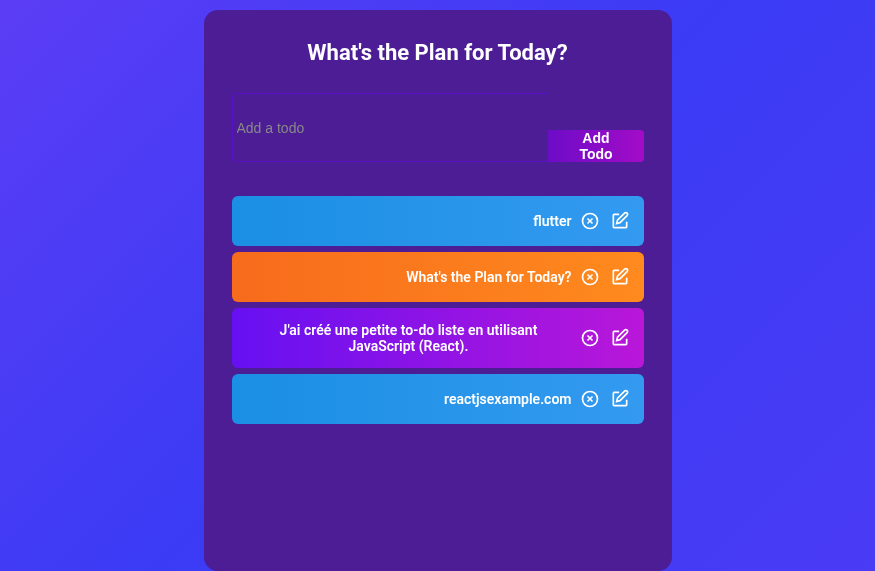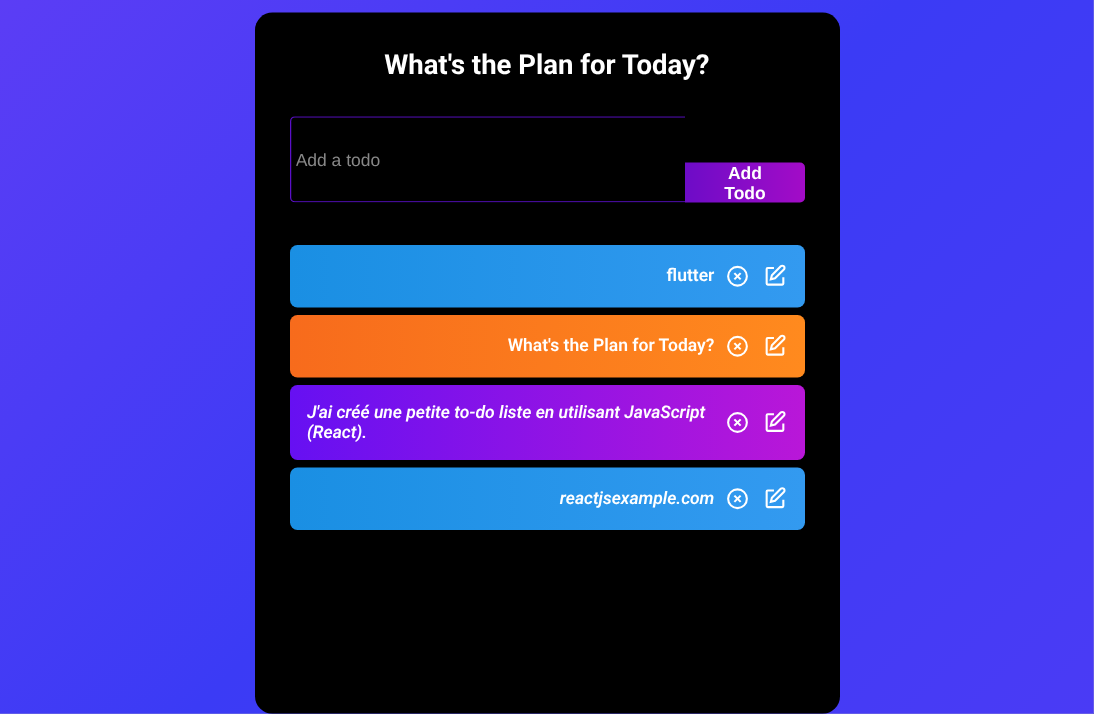--- a/index.html
+++ b/index.html
@@ -10,21 +10,21 @@
     body {
       font-family: -apple-system, BlinkMacSystemFont, 'Segoe UI', Roboto, 'Helvetica Neue', Arial, sans-serif;
       background: linear-gradient(135deg, #5b3df5 0%, #3b3bf5 50%, #4a3bf5 100%);
       min-height: 571px;
       display: flex;
       justify-content: center;
       padding: 10px 0 0 0;
       width: 875px;
     }
     .card {
-      background: #000000;
+      background: #4c1d95;
       border-radius: 14px;
       width: 468px;
       padding: 30px 28px 50px 28px;
     }
     .title {
       color: #ffffff;
       font-size: 22px;
       font-weight: 700;
       text-align: center;
       margin-bottom: 28px;
@@ -74,22 +74,21 @@
       min-height: 50px;
     }
     .todo-text {
       font-size: 14px;
       font-weight: 600;
       flex: 1;
       text-align: right;
       padding-right: 8px;
     }
     .todo-text.centered {
-      text-align: left;
-      font-style: italic;
+      text-align: center;
     }
     .todo-actions {
       display: flex;
       gap: 10px;
       align-items: center;
     }
     .icon-btn {
       background: none;
       border: none;
       color: #fff;
@@ -105,21 +104,20 @@
       background: linear-gradient(90deg, #f76b1c 0%, #ff8a1e 100%);
     }
     .grad-purple {
       background: linear-gradient(90deg, #6610f2 0%, #b917d8 100%);
     }
     .grad-pink {
       background: linear-gradient(90deg, #e6007e 0%, #ff2e9e 100%);
     }
     .grad-blue2 {
       background: linear-gradient(90deg, #1a8fe3 0%, #339af0 100%);
-      font-style: italic;
     }
     svg {
       width: 20px;
       height: 20px;
       stroke: #fff;
       stroke-width: 2;
       fill: none;
     }
   </style>
 </head>

